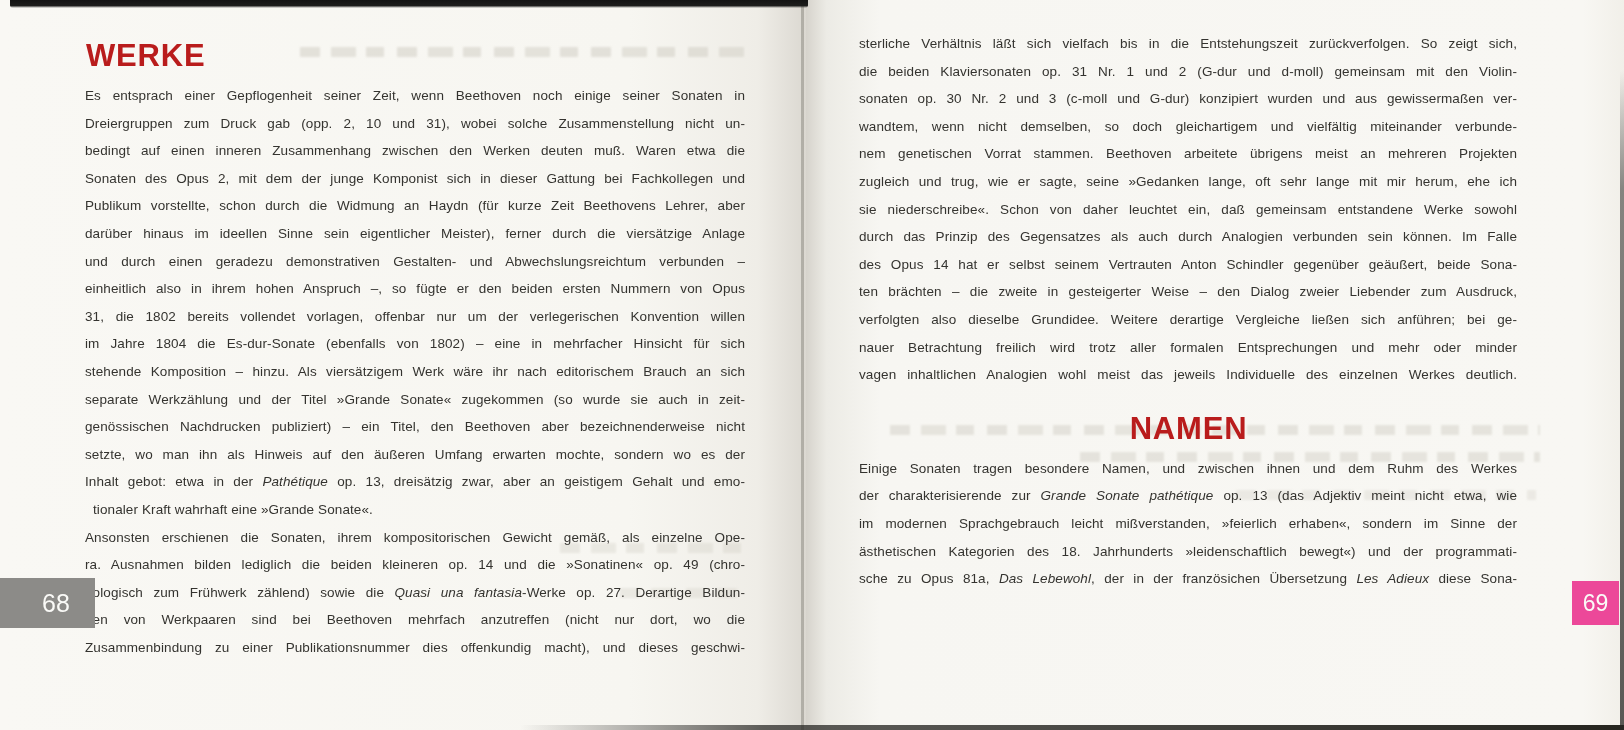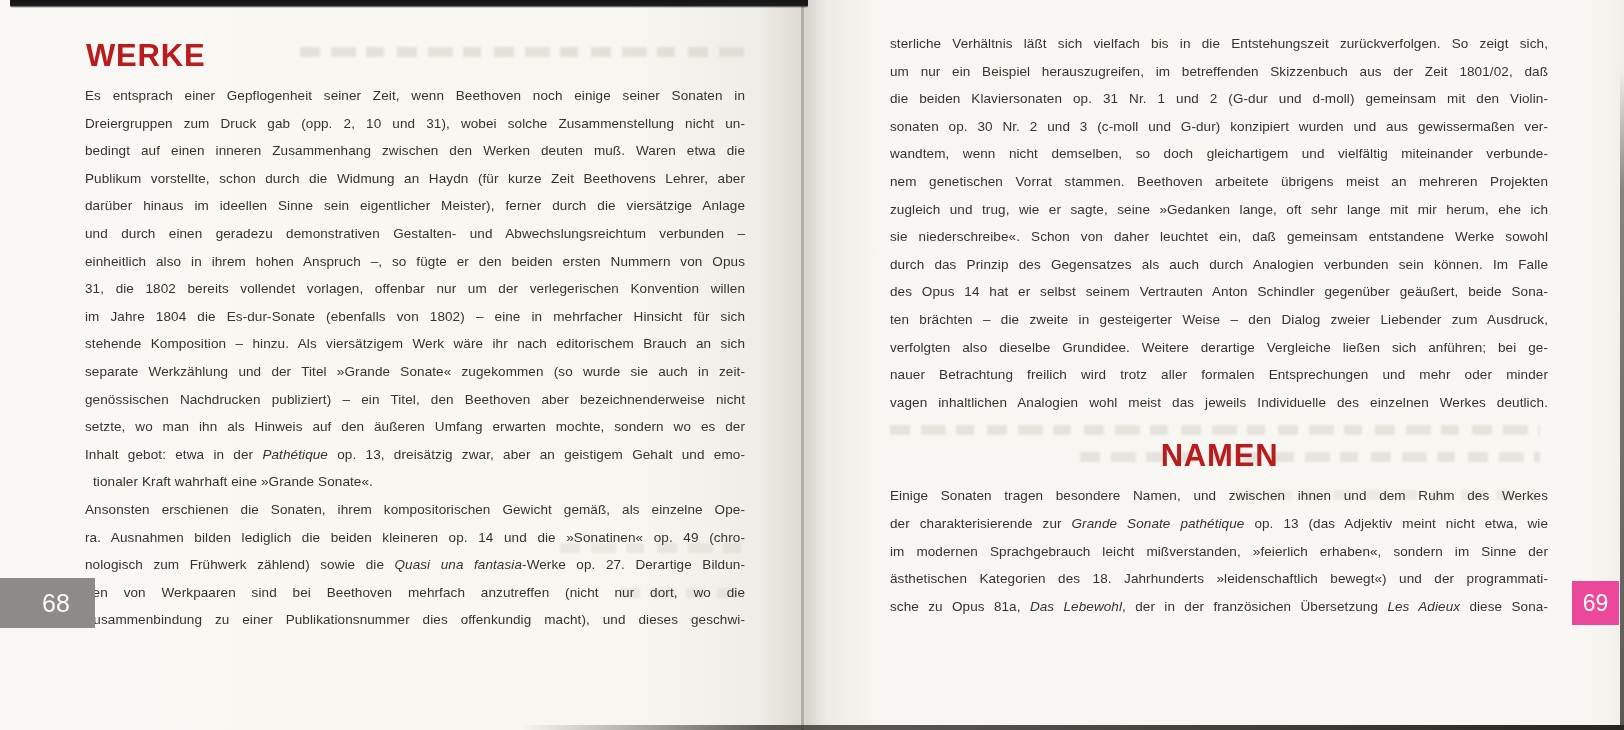--- a/index.html
+++ b/index.html
@@ -34,21 +34,21 @@
     position:absolute; left:520px; bottom:0; width:1104px; height:5px;
     background:linear-gradient(90deg,rgba(40,39,36,0) 0%,rgba(44,43,40,0.75) 22%,#26251f 100%);
   }
   .scan-edge-right {
     position:absolute; right:0; top:70px; width:4px; height:660px;
     background:linear-gradient(180deg,rgba(45,44,41,0) 0%,rgba(45,44,41,0.55) 18%,rgba(38,37,34,0.75) 100%);
   }
   
   .text-col { position:absolute; }
   .text-col-left { left:85px; top:42px; width:660px; }
-  .text-col-right { left:890px; top:30px; width:658px; }
+  .text-col-right { left:859px; top:30px; width:658px; }
   .heading {
     font-size:31px; font-weight:700; color:#b91c1c;
     letter-spacing:0.8px; line-height:28px;
   }
   .heading-werke { margin:0 0 12px 1px; }
   .heading-namen { margin:26px 0 12px 1px;text-align:center; }
   .line {
     font-size:13.5px; line-height:27.6px; color:#34332f;
     text-align:justify; text-align-last:justify;
     white-space:normal; letter-spacing:0.1px;
@@ -90,20 +90,21 @@
 <div class="scan-bar-top"></div>
 <div class="scan-bar-bottom"></div>
 <div class="scan-edge-right"></div>
 
 <div class="text-col text-col-left">
   <div class="heading heading-werke">WERKE</div>
   <div>
       <div class="line"><span>Es entsprach einer Gepflogenheit seiner Zeit, wenn Beethoven noch einige seiner Sonaten in</span></div>
       <div class="line"><span>Dreiergruppen zum Druck gab (opp. 2, 10 und 31), wobei solche Zusammenstellung nicht un-</span></div>
       <div class="line"><span>bedingt auf einen inneren Zusammenhang zwischen den Werken deuten muß. Waren etwa die</span></div>
+      <div class="line"><span>Sonaten des Opus 2, mit dem der junge Komponist sich in dieser Gattung bei Fachkollegen und</span></div>
       <div class="line"><span>Publikum vorstellte, schon durch die Widmung an Haydn (für kurze Zeit Beethovens Lehrer, aber</span></div>
       <div class="line"><span>darüber hinaus im ideellen Sinne sein eigentlicher Meister), ferner durch die viersätzige Anlage</span></div>
       <div class="line"><span>und durch einen geradezu demonstrativen Gestalten- und Abwechslungsreichtum verbunden –</span></div>
       <div class="line"><span>einheitlich also in ihrem hohen Anspruch –, so fügte er den beiden ersten Nummern von Opus</span></div>
       <div class="line"><span>31, die 1802 bereits vollendet vorlagen, offenbar nur um der verlegerischen Konvention willen</span></div>
       <div class="line"><span>im Jahre 1804 die Es-dur-Sonate (ebenfalls von 1802) – eine in mehrfacher Hinsicht für sich</span></div>
       <div class="line"><span>stehende Komposition – hinzu. Als viersätzigem Werk wäre ihr nach editorischem Brauch an sich</span></div>
       <div class="line"><span>separate Werkzählung und der Titel »Grande Sonate« zugekommen (so wurde sie auch in zeit-</span></div>
       <div class="line"><span>genössischen Nachdrucken publiziert) – ein Titel, den Beethoven aber bezeichnenderweise nicht</span></div>
       <div class="line"><span>setzte, wo man ihn als Hinweis auf den äußeren Umfang erwarten mochte, sondern wo es der</span></div>
@@ -113,21 +114,20 @@
       <div class="line"><span>ra. Ausnahmen bilden lediglich die beiden kleineren op. 14 und die »Sonatinen« op. 49 (chro-</span></div>
       <div class="line"><span>nologisch zum Frühwerk zählend) sowie die </span><span class="it">Quasi una fantasia</span><span>-Werke op. 27. Derartige Bildun-</span></div>
       <div class="line"><span>gen von Werkpaaren sind bei Beethoven mehrfach anzutreffen (nicht nur dort, wo die</span></div>
       <div class="line"><span>Zusammenbindung zu einer Publikationsnummer dies offenkundig macht), und dieses geschwi-</span></div>
     </div>
 </div>
 
 <div class="text-col text-col-right">
   <div>
       <div class="line"><span>sterliche Verhältnis läßt sich vielfach bis in die Entstehungszeit zurückverfolgen. So zeigt sich,</span></div>
-      <div class="line"><span>um nur ein Beispiel herauszugreifen, im betreffenden Skizzenbuch aus der Zeit 1801/02, daß</span></div>
       <div class="line"><span>die beiden Klaviersonaten op. 31 Nr. 1 und 2 (G-dur und d-moll) gemeinsam mit den Violin-</span></div>
       <div class="line"><span>sonaten op. 30 Nr. 2 und 3 (c-moll und G-dur) konzipiert wurden und aus gewissermaßen ver-</span></div>
       <div class="line"><span>wandtem, wenn nicht demselben, so doch gleichartigem und vielfältig miteinander verbunde-</span></div>
       <div class="line"><span>nem genetischen Vorrat stammen. Beethoven arbeitete übrigens meist an mehreren Projekten</span></div>
       <div class="line"><span>zugleich und trug, wie er sagte, seine »Gedanken lange, oft sehr lange mit mir herum, ehe ich</span></div>
       <div class="line"><span>sie niederschreibe«. Schon von daher leuchtet ein, daß gemeinsam entstandene Werke sowohl</span></div>
       <div class="line"><span>durch das Prinzip des Gegensatzes als auch durch Analogien verbunden sein können. Im Falle</span></div>
       <div class="line"><span>des Opus 14 hat er selbst seinem Vertrauten Anton Schindler gegenüber geäußert, beide Sona-</span></div>
       <div class="line"><span>ten brächten – die zweite in gesteigerter Weise – den Dialog zweier Liebender zum Ausdruck,</span></div>
       <div class="line"><span>verfolgten also dieselbe Grundidee. Weitere derartige Vergleiche ließen sich anführen; bei ge-</span></div>

